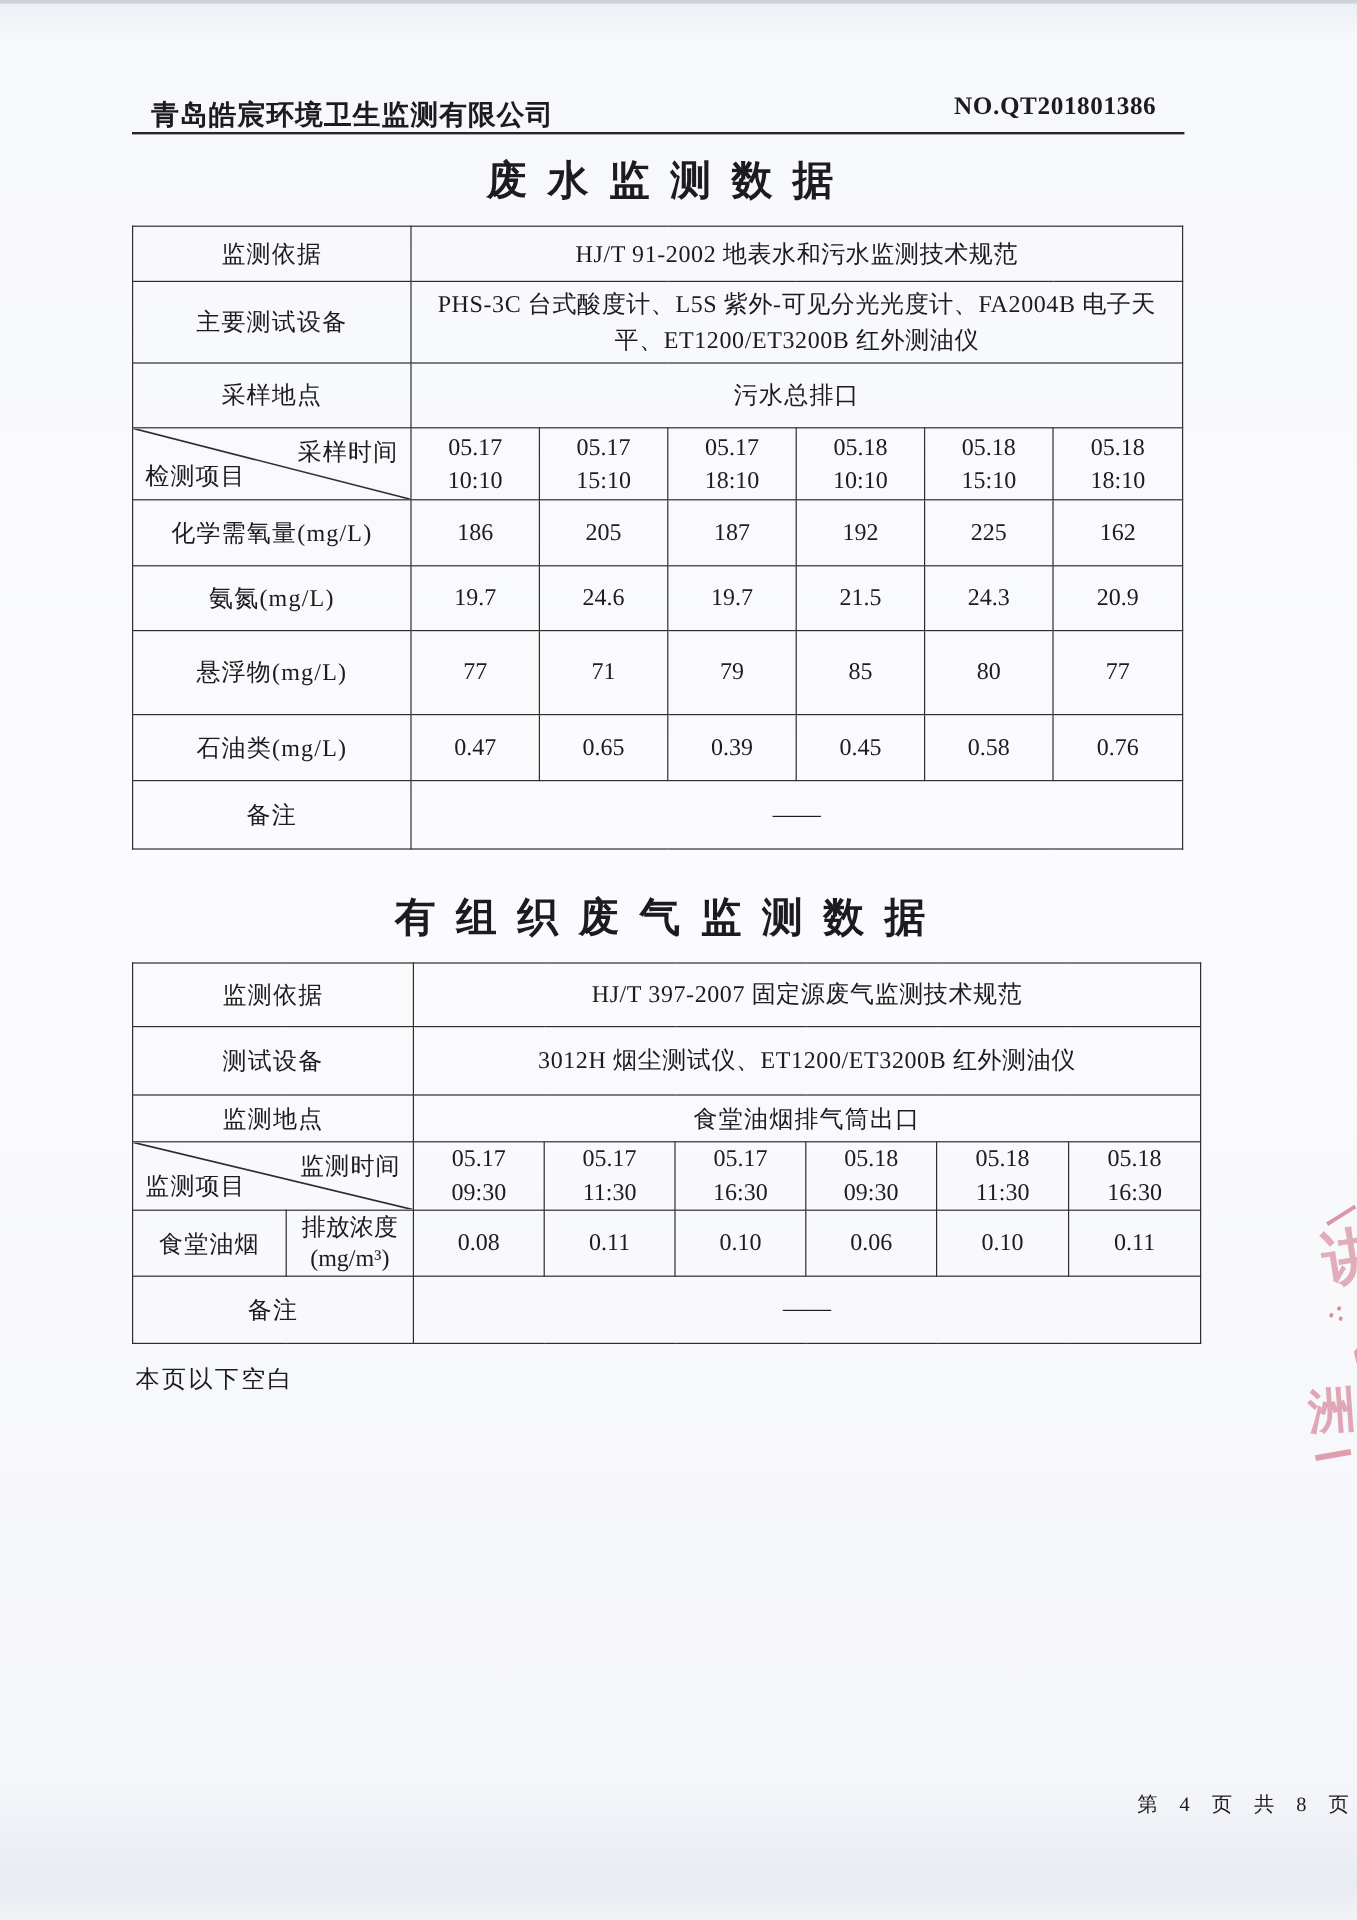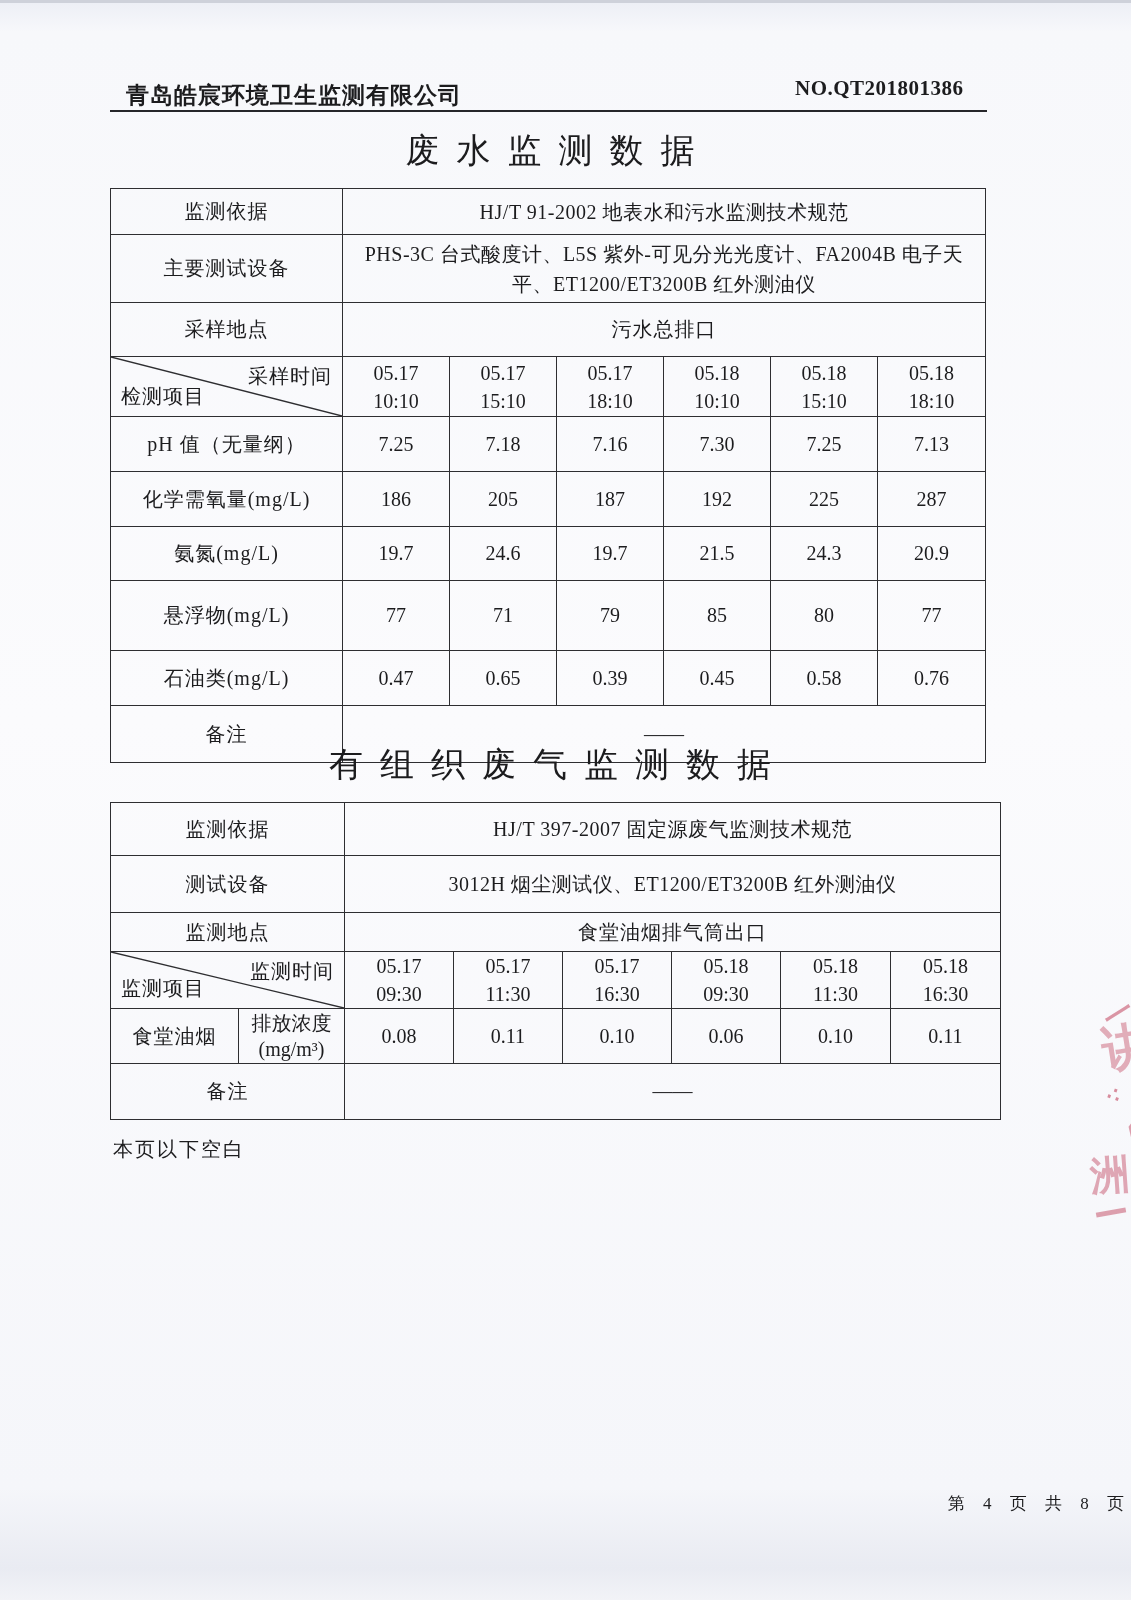--- a/index.html
+++ b/index.html
@@ -9,21 +9,21 @@
     margin:0 auto;
     overflow:hidden;
     background:linear-gradient(180deg,#eceef5 0%,#f7f8fb 2%,#fbfbfd 45%,#f5f6fa 93%,#e9ebf2 98%,#f2f3f7 100%);
     font-family:"Liberation Serif","DejaVu Serif",serif;
     color:#1c1c1e;
   }
   .page::before{content:"";position:absolute;top:0;left:0;right:0;height:3px;background:#ced1da;}
   .hdr-company{position:absolute;left:126px;top:80px;font-size:23px;font-weight:700;letter-spacing:1px;}
   .hdr-no{position:absolute;left:795px;top:76px;font-size:21px;font-weight:700;letter-spacing:.5px;}
   .hdr-rule{position:absolute;left:110px;top:110px;width:877px;height:2px;background:#26262a;}
-  .sec-title{position:absolute;left:110px;width:880px;text-align:center;font-size:34px;font-weight:400;letter-spacing:17px;padding-left:17px;box-sizing:border-box;}
+  .sec-title{position:absolute;left:110px;width:880px;text-align:center;font-size:34px;font-weight:700;letter-spacing:17px;padding-left:17px;box-sizing:border-box;}
   #title-wastewater{top:128px;}
   #title-exhaust{top:742px;}
   table.t{position:absolute;left:110px;border-collapse:collapse;table-layout:fixed;}
   #t1{top:188px;}
   #t2{top:802px;}
   table.t td{
     border:1.6px solid #2e2e31;
     padding:0 6px;
     vertical-align:middle;
     text-align:center;
@@ -113,36 +113,27 @@
         <td class="dt">
             <div>05.18</div>
             <div>15:10</div>
           </td>
         <td class="dt">
             <div>05.18</div>
             <div>18:10</div>
           </td>
       </tr>
       <tr style="height:55px">
-        <td class="lbl">pH 值（无量纲）</td>
-        <td class="num">7.25</td>
-        <td class="num">7.18</td>
-        <td class="num">7.16</td>
-        <td class="num">7.30</td>
-        <td class="num">7.25</td>
-        <td class="num">7.13</td>
-      </tr>
-      <tr style="height:55px">
         <td class="lbl">化学需氧量(mg/L)</td>
         <td class="num">186</td>
         <td class="num">205</td>
         <td class="num">187</td>
         <td class="num">192</td>
         <td class="num">225</td>
-        <td class="num">287</td>
+        <td class="num">162</td>
       </tr>
       <tr style="height:54px">
         <td class="lbl">氨氮(mg/L)</td>
         <td class="num">19.7</td>
         <td class="num">24.6</td>
         <td class="num">19.7</td>
         <td class="num">21.5</td>
         <td class="num">24.3</td>
         <td class="num">20.9</td>
       </tr>

